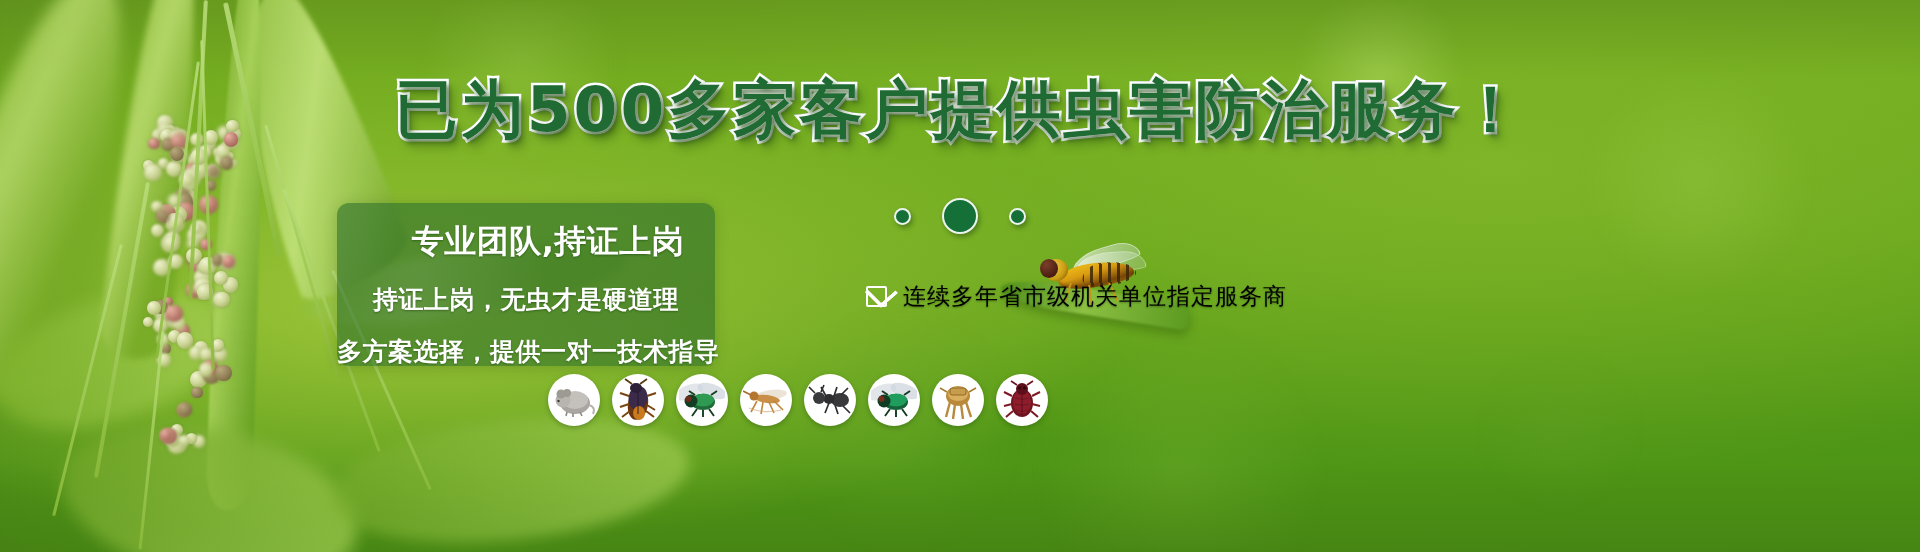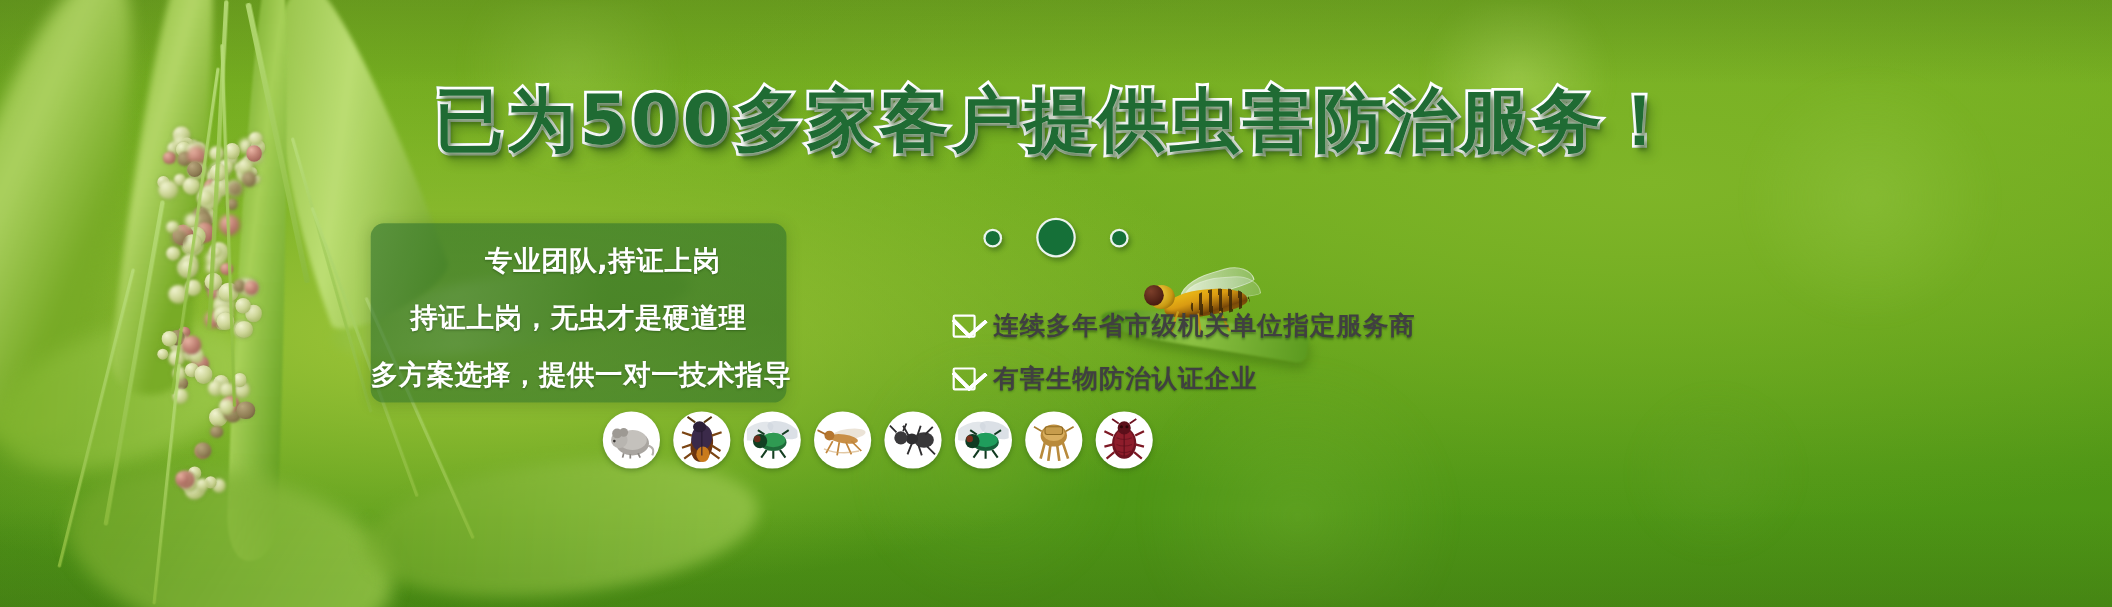--- a/index.html
+++ b/index.html
@@ -176,42 +176,42 @@
     box-shadow: 0 2px 14px rgba(30,70,15,.22);
   }
   .claims .line {
     color:#ffffff;
     font-family: "DejaVu Sans", "Liberation Sans", sans-serif;
     font-weight: 700;
     text-align: center;
     white-space: nowrap;
     text-shadow: 0 1px 2px rgba(20,55,10,.45);
   }
-  .claims .l1 { font-size: 25px; margin-top: 17px; letter-spacing:.5px;margin-left:44px; }
+  .claims .l1 { font-size: 32px; margin-top: 17px; letter-spacing:.5px;margin-left:44px; }
   .claims .l2 { font-size: 25px; margin-top: 19px; letter-spacing:.5px; }
   .claims .l3 { font-size: 25px; margin-top: 19px; letter-spacing:.5px; }
 
   
   .checks { position:absolute; left:866px; top:272px; width:620px; }
   .check-row { display:flex; align-items:center; height:48px; }
   .check-box {
     position: relative; width:21px; height:21px;
     border:2px solid #ffffff; border-radius:2px;
     flex: 0 0 auto;
   }
   .check-box::after {
     content:""; position:absolute; left:2px; top:-7px; width:19px; height:19px;
     border-right:4px solid #ffffff; border-bottom:4px solid #ffffff;
     transform: rotate(45deg) skewX(-4deg);
     border-radius: 1px;
   }
   .check-text {
-    margin-left: 16px; color:#404040;
+    margin-left: 16px; color:#000000;
     font-family: "DejaVu Sans", "Liberation Sans", sans-serif;
-    font-size: 23px; font-weight: 700; letter-spacing: 1px;
+    font-size: 23px; font-weight: 400; letter-spacing: 1px;
     white-space: nowrap;
     text-shadow: 0 1px 2px rgba(20,55,10,.45);
   }
 
   
   .pests {
     position:absolute; left:548px; top:374px;
     display:flex; gap:12px; align-items:center;
   }
   .pest {
@@ -417,24 +417,20 @@
     <div class="leg" style="left:40px;top:38px;transform:rotate(18deg);"></div>
     <div class="leg" style="left:58px;top:40px;transform:rotate(-8deg);"></div>
     <div class="leg" style="left:78px;top:38px;transform:rotate(-26deg);"></div>
   </div>
 
   <div class="checks">
     <div class="check-row">
       <span class="check-box"></span>
       <span class="check-text">连续多年省市级机关单位指定服务商</span>
     </div>
-    <div class="check-row">
-      <span class="check-box"></span>
-      <span class="check-text">有害生物防治认证企业</span>
-    </div>
   </div>
 
   <div class="pests">
 
     <div class="pest">
       <svg width="42" height="34" viewBox="0 0 42 34">
         <ellipse cx="22" cy="20" rx="15" ry="11" fill="#a9a5a0"></ellipse>
         <ellipse cx="22" cy="17" rx="13" ry="9" fill="#c4c1bc"></ellipse>
         <circle cx="10" cy="17" r="7.5" fill="#b8b5b0"></circle>
         <circle cx="8" cy="11" r="4.5" fill="#9d9993"></circle>

